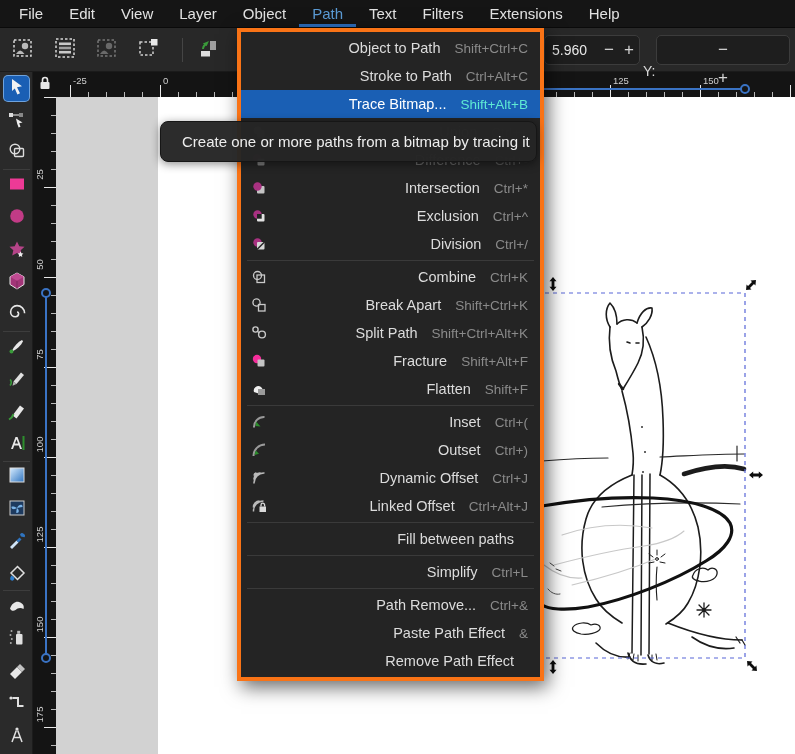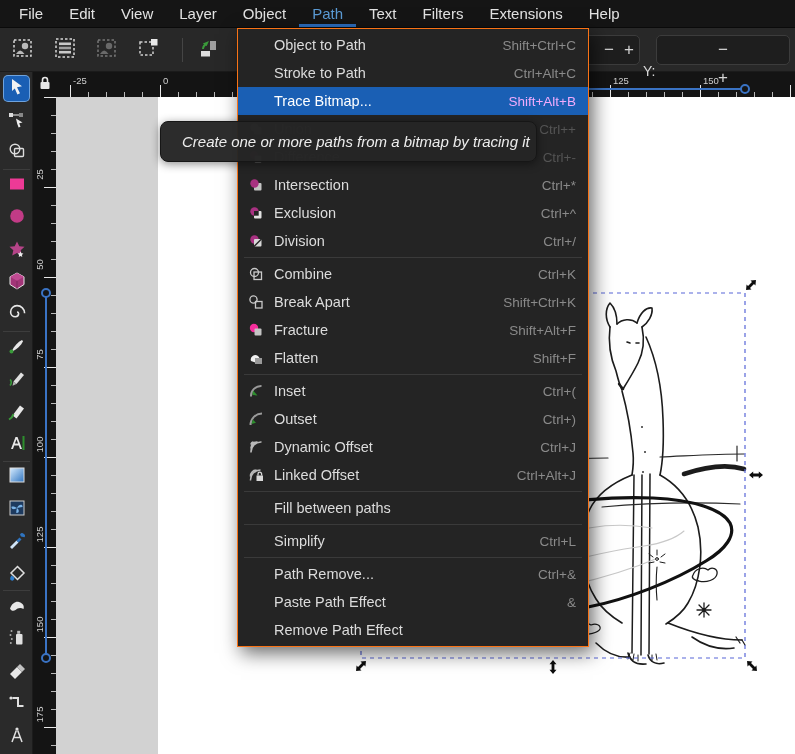--- a/index.html
+++ b/index.html
@@ -44,34 +44,34 @@
   .hdot{position:absolute;top:12px;width:6px;height:6px;border:2px solid #3a73c4;border-radius:50%;background:#141414;}
   .vext{position:absolute;left:12px;width:2px;background:#3a73c4;}
   .vdot{position:absolute;left:8px;width:6px;height:6px;border:2px solid #3a73c4;border-radius:50%;background:#141414;}
 
   
   #canvas{position:absolute;left:56px;top:97px;width:739px;height:657px;background:#d2d2d2;z-index:1;}
   #page{position:absolute;left:102px;top:0;width:637px;height:657px;background:#ffffff;}
   #art{position:absolute;left:0;top:0;}
 
   
-  #pathMenu{position:absolute;left:237px;top:28px;width:352px;background:#242424;border:1px solid #f97316;box-shadow:4px 6px 18px rgba(0,0,0,.6);box-sizing:border-box;padding:2px 0;z-index:10;}
+  #pathMenu{position:absolute;left:237px;top:28px;width:307px;background:#242424;border:4px solid #f97316;box-shadow:4px 6px 18px rgba(0,0,0,.6);box-sizing:border-box;padding:2px 0;z-index:10;text-align:right;}
   .menu-row{height:28px;display:flex;align-items:center;padding:0 12px 0 8px;font-size:14.5px;color:#dcdcdc;}
   .mi-icon{width:20px;height:16px;margin-right:8px;display:flex;align-items:center;justify-content:center;flex:none;}
   .mi-label{flex:1;white-space:nowrap;}
   .mi-shortcut{color:#8a8a8a;font-size:13.5px;margin-left:14px;white-space:nowrap;}
   .menu-row.disabled{color:#626262;}
   .menu-row.disabled .mi-shortcut{color:#545454;}
   .menu-row.disabled svg{opacity:.55;}
   .menu-row.highlighted{background:#1a5fb4;color:#ffffff;}
-  .menu-row.highlighted .mi-shortcut{color:#f0abfc;}
+  .menu-row.highlighted .mi-shortcut{color:#5eead4;}
   .menu-sep{height:1px;background:#3a3a3a;margin:2px 6px;}
 
   
-  #tooltip{position:absolute;left:160px;top:121px;width:377px;height:41px;background:rgba(37,37,37,.97);border:1px solid #161616;border-radius:8px;box-shadow:0 2px 10px rgba(0,0,0,.45);display:flex;align-items:center;padding-left:21px;font-size:15px;color:#ededed;box-sizing:border-box;z-index:20;white-space:nowrap;font-style:italic;}
+  #tooltip{position:absolute;left:160px;top:121px;width:377px;height:41px;background:rgba(37,37,37,.97);border:1px solid #161616;border-radius:8px;box-shadow:0 2px 10px rgba(0,0,0,.45);display:flex;align-items:center;padding-left:21px;font-size:15px;color:#ededed;box-sizing:border-box;z-index:20;white-space:nowrap;}
 </style>
 </head>
 <body>
 
 <div id="app">
 
   <div id="menubar">
       <div class="mb-item">File</div>
       <div class="mb-item">Edit</div>
       <div class="mb-item">View</div>
@@ -497,20 +497,31 @@
             <circle cx="5.5" cy="5.5" r="3.6" fill="none" stroke="#c9c9c9" stroke-width="1.3"></circle>
             <rect x="7.5" y="7.5" width="6.5" height="6.5" fill="none" stroke="#c9c9c9" stroke-width="1.3"></rect>
           </svg>
         </span>
         <span class="mi-label">Break Apart</span>
         <span class="mi-shortcut">Shift+Ctrl+K</span>
       </div>
       <div class="menu-row">
         <span class="mi-icon">
           <svg width="16" height="16" viewBox="0 0 16 16">
+            <circle cx="4.5" cy="4.5" r="2.6" fill="none" stroke="#c9c9c9" stroke-width="1.4"></circle>
+            <circle cx="11" cy="9.5" r="3.4" fill="none" stroke="#c9c9c9" stroke-width="1.4"></circle>
+            <path d="M6.5 6.5 L8.5 8" stroke="#c9c9c9" stroke-width="1.2"></path>
+          </svg>
+        </span>
+        <span class="mi-label">Split Path</span>
+        <span class="mi-shortcut">Shift+Ctrl+Alt+K</span>
+      </div>
+      <div class="menu-row">
+        <span class="mi-icon">
+          <svg width="16" height="16" viewBox="0 0 16 16">
             <circle cx="6" cy="6" r="4.2" fill="#f52d9b"></circle>
             <rect x="6.5" y="6.5" width="7" height="7" rx="1" fill="#c4c4c4"></rect>
           </svg>
         </span>
         <span class="mi-label">Fracture</span>
         <span class="mi-shortcut">Shift+Alt+F</span>
       </div>
       <div class="menu-row">
         <span class="mi-icon">
           <svg width="16" height="16" viewBox="0 0 16 16">

